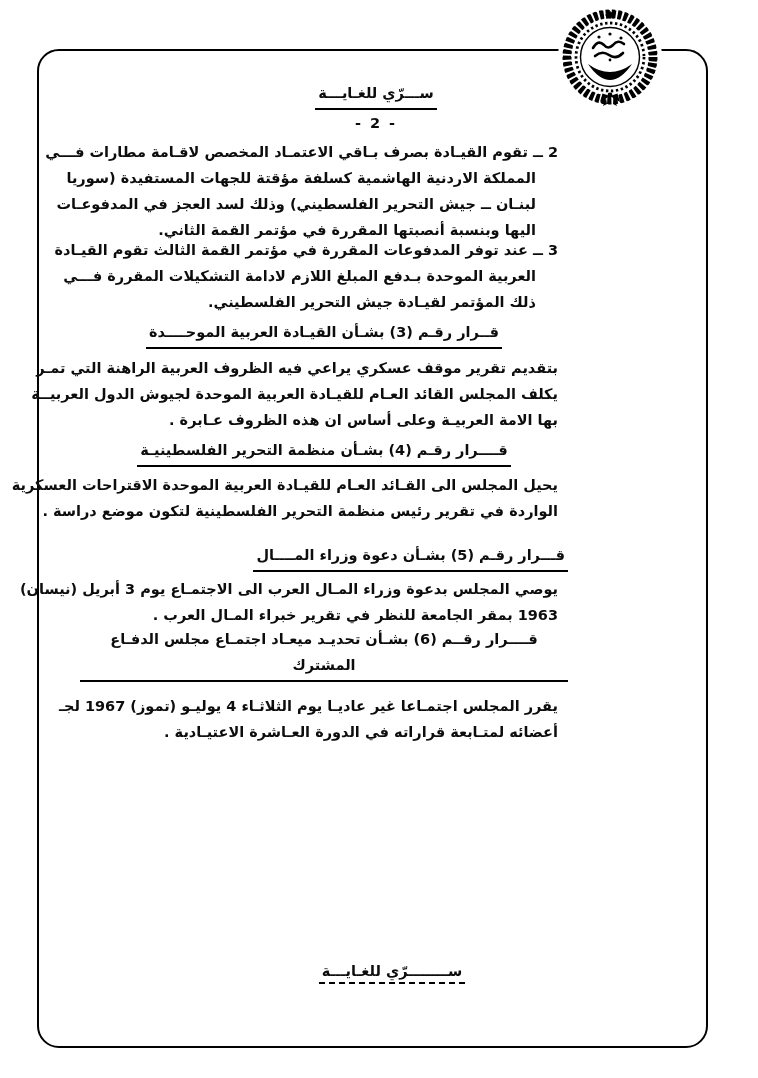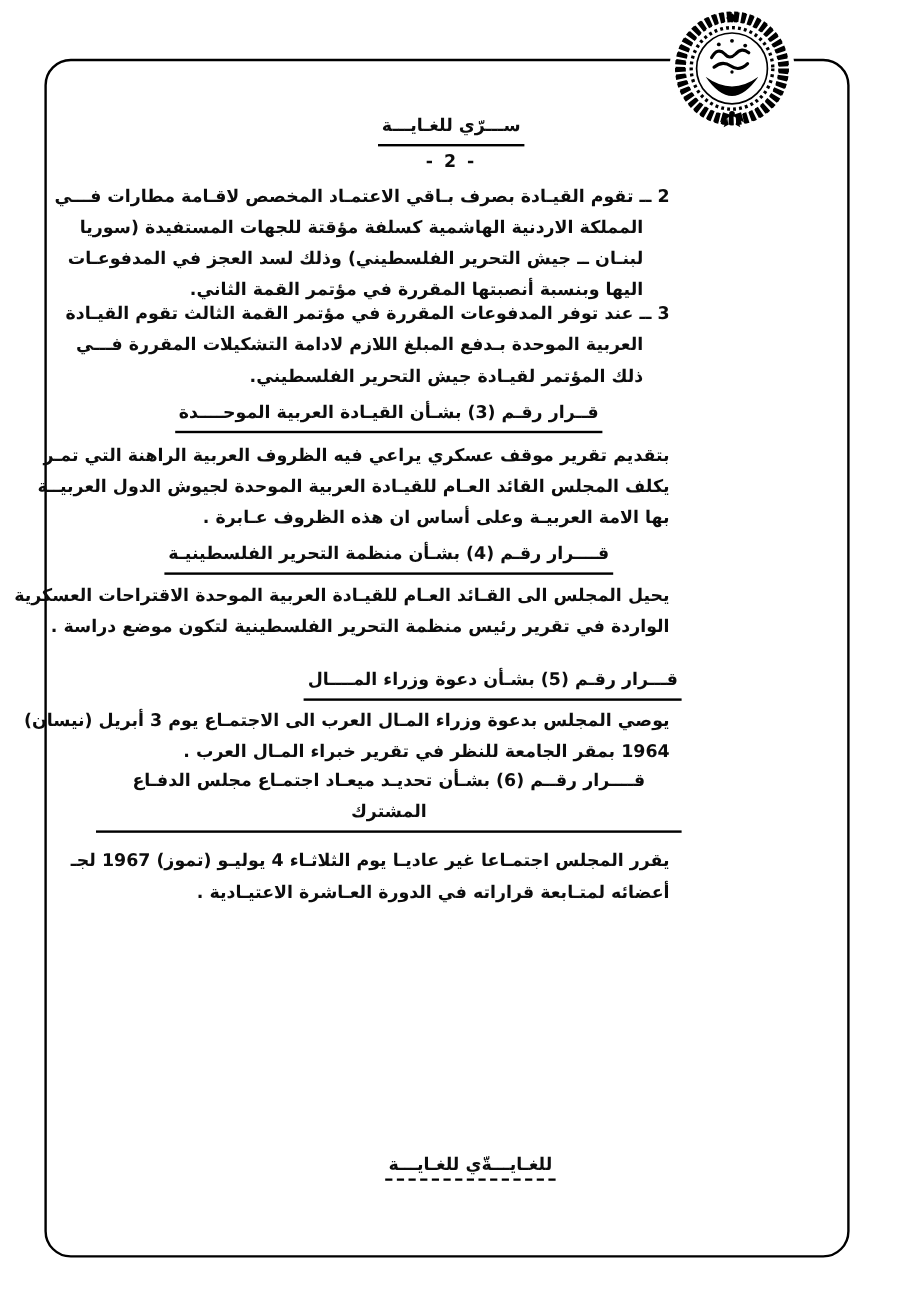--- a/index.html
+++ b/index.html
@@ -10,21 +10,21 @@
   }
   .page { position: relative; width: 758px; height: 1078px; background: #fff; overflow: hidden; }
 
   .border-frame {
     position: absolute; left: 37px; top: 49px; width: 671px; height: 999px;
     border: 2px solid #000; border-radius: 22px; z-index: 1;
   }
   .emblem { position: absolute; left: 557px; top: 4px; width: 106px; height: 106px; z-index: 2; }
 
   .content {
-    position: absolute; top: 92px; right: 200px; width: 488px; z-index: 3;
+    position: absolute; top: 80px; right: 200px; width: 488px; z-index: 3;
     direction: rtl; font-weight: bold; font-size: 14.5px; line-height: 26px;
     -webkit-font-smoothing: antialiased;
   }
 
   .center-line { text-align: center; position: relative; left: 62px; }
   .u-solid { display: inline-block; border-bottom: 2px solid #000; padding: 0 3px 2px 3px; }
   .u-dashed { display: inline-block; border-bottom: 2px dashed #000; padding: 0 3px 3px 3px; }
 
   .pagenum { margin-top: 0; letter-spacing: 2px; }
 
@@ -130,30 +130,30 @@
     <div class="par par4">
       <div class="line fill">يحيل المجلس الى القـائد العـام للقيـادة العربية الموحدة الاقتراحات العسكرية</div>
       <div class="line end">الواردة في تقرير رئيس منظمة التحرير الفلسطينية لتكون موضع دراسة .</div>
     </div>
 
     <div class="res-heading resh5">
       <span class="u-solid">قـــرار رقـم (5) بشـأن دعوة وزراء المــــال</span>
     </div>
     <div class="par par5">
       <div class="line fill">يوصي المجلس بدعوة وزراء المـال العرب الى الاجتمـاع يوم 3 أبريل (نيسان)</div>
-      <div class="line end">1964 بمقر الجامعة للنظر في تقرير خبراء المـال العرب .</div>
+      <div class="line end">1963 بمقر الجامعة للنظر في تقرير خبراء المـال العرب .</div>
     </div>
 
     <div class="res-heading resh6">
       <span class="u-solid">قــــرار رقــم (6) بشـأن تحديـد ميعـاد اجتمـاع مجلس الدفـاع المشترك</span>
     </div>
     <div class="par par6">
       <div class="line fill">يقرر المجلس اجتمـاعا غير عاديـا يوم الثلاثـاء 4 يوليـو (تموز) 1967 لجـ</div>
       <div class="line end">أعضائه لمتـابعة قراراته في الدورة العـاشرة الاعتيـادية .</div>
     </div>
 
   </div>
 
   <div class="footer">
-    <span class="u-dashed">للغـايـــةّي للغـايـــة</span>
+    <span class="u-dashed">ســــــــرّي للغـايـــة</span>
   </div>
 
 </div>
 
 </body></html>

